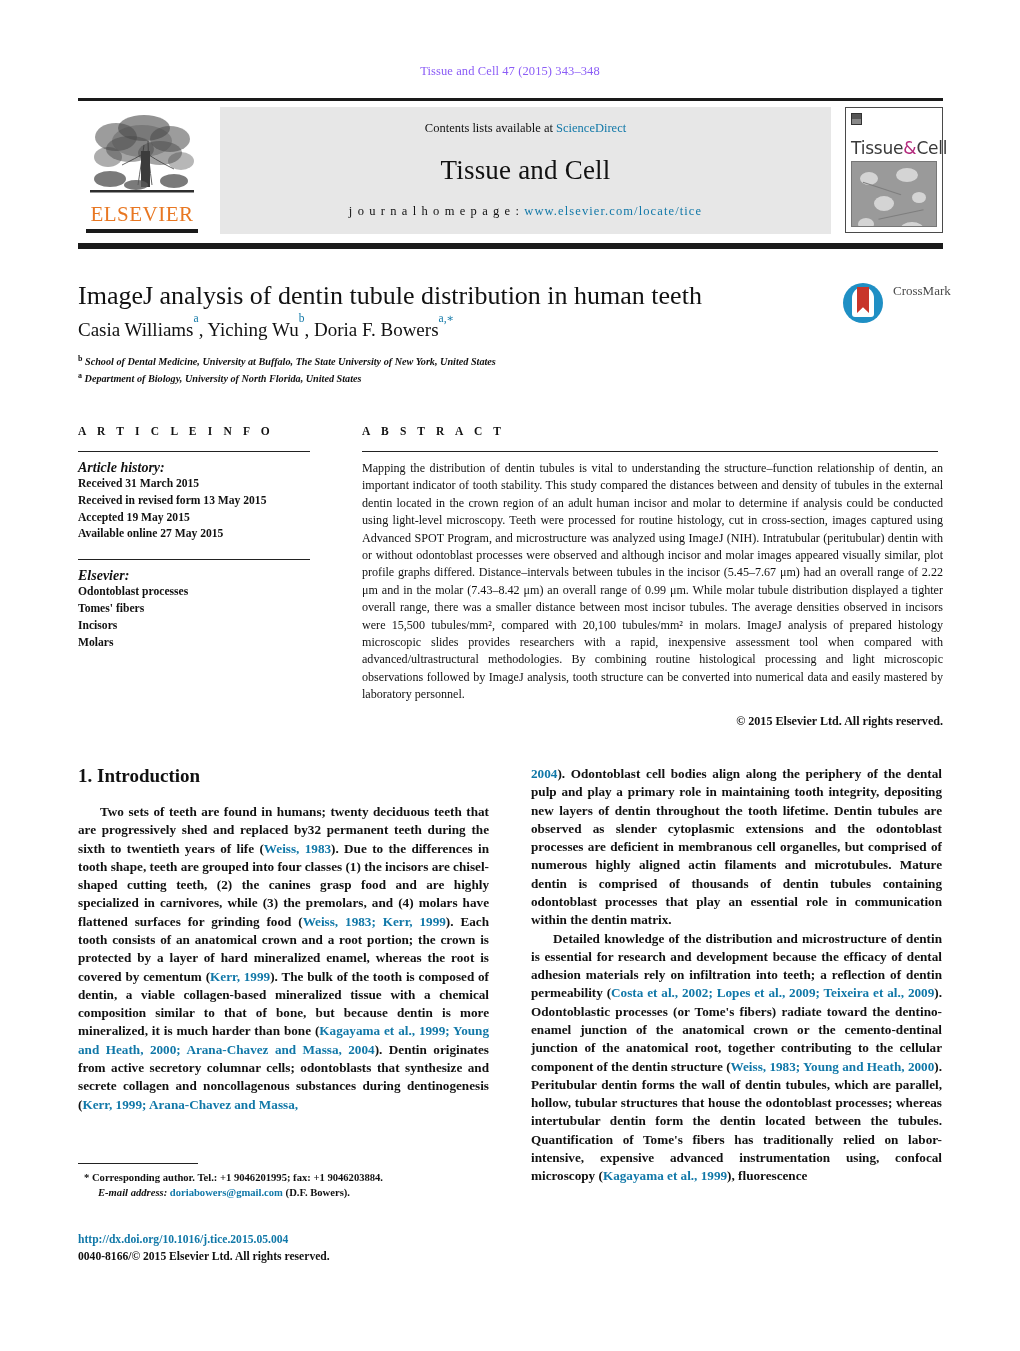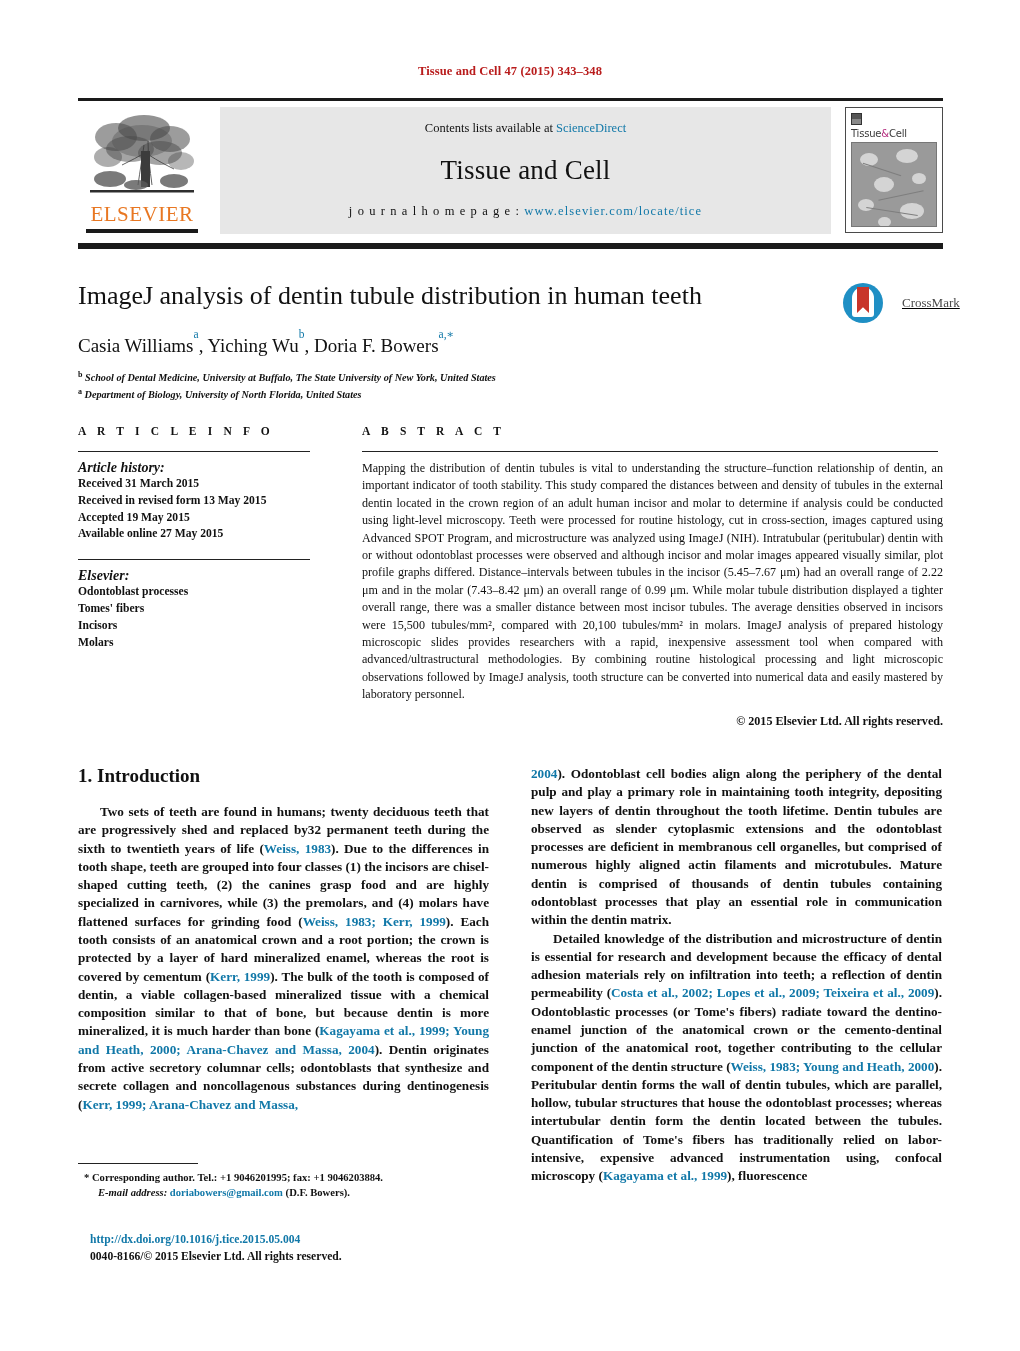--- a/index.html
+++ b/index.html
@@ -24,22 +24,22 @@
   }
 
   
   .running-head {
     position: absolute;
     top: 64px;
     left: 0;
     width: 1020px;
     text-align: center;
     font-size: 12.5px;
-    font-weight: bold;
-    color: #b91c1c;
+    font-weight: normal;
+    color: #8b5cf6;
     letter-spacing: .1px;
   }
 
   
   .masthead {
     position: absolute;
     top: 98px;
     left: 78px;
     width: 865px;
     height: 140px;
@@ -133,24 +133,24 @@
     height: 14px;
   }
   .cover-mini-logo {
     width: 11px; height: 12px;
     background: linear-gradient(180deg,#555 0 45%, #888 45% 100%);
     border: 1px solid #333;
     box-sizing: border-box;
   }
   .cover-title {
     font-family: "DejaVu Sans", sans-serif;
-    font-size: 10px;
+    font-size: 17px;
     color: #3a3a3a;
     letter-spacing: -0.2px;
-    margin-top: 2px;
+    margin-top: 12px;
     white-space: nowrap;
   }
   .cover-title .amp { color: #b3297c; }
   .cover-img {
     flex: 1 1 auto;
     margin-top: 3px;
     border: 1px solid #777;
     background: #9a9a9a;
     position: relative;
     overflow: hidden;
@@ -182,23 +182,21 @@
     top: 281px;
     left: 78px;
     width: 865px;
   }
   .crossmark {
     position: absolute;
     right: 0px;
     top: 2px;
     width: 100px;
     display: flex;
-    align-items: center;
-    gap: 19px;
-    text-decoration: underline;
+    gap: 10px;
   }
   .crossmark-badge {
     width: 40px; height: 40px;
     border-radius: 50%;
     background: #1f8fc4;
     position: relative;
     flex: 0 0 40px;
   }
   .crossmark-badge .inner {
     position:absolute;
@@ -222,21 +220,21 @@
   .paper-title {
     font-size: 26px;
     line-height: 1.12;
     color: #111;
     margin: 0;
     padding-right: 120px;
     font-weight: normal;
   }
   .authors {
     font-size: 19px;
-    margin-top: 24px;
+    margin-top: 8px;
     color: #111;
   }
   .authors sup { font-size: 11.5px; color: #1178a8; top:-.6em; position:relative; }
   .affil {
     font-size: 10.2px;
     font-style: italic;
     font-weight: bold;
     line-height: 1.42;
     margin-top: 12px;
     color: #111;
@@ -353,21 +351,20 @@
   }
   .footnote-line .ital { font-style: italic; }
   .footnote-line .mail { color: #1178a8; }
   .footnote-indent { padding-left: 14px; text-indent: -8px; }
 
   .doi-block {
     position: absolute;
     left: 78px;
     top: 1231px;
     width: 460px;
-    margin-left: 12px;
   }
   .doi {
     font-size: 11.6px;
     font-weight: bold;
     color: #1178a8;
     line-height: 1.5;
   }
   .issn {
     font-size: 11.6px;
     font-weight: bold;

